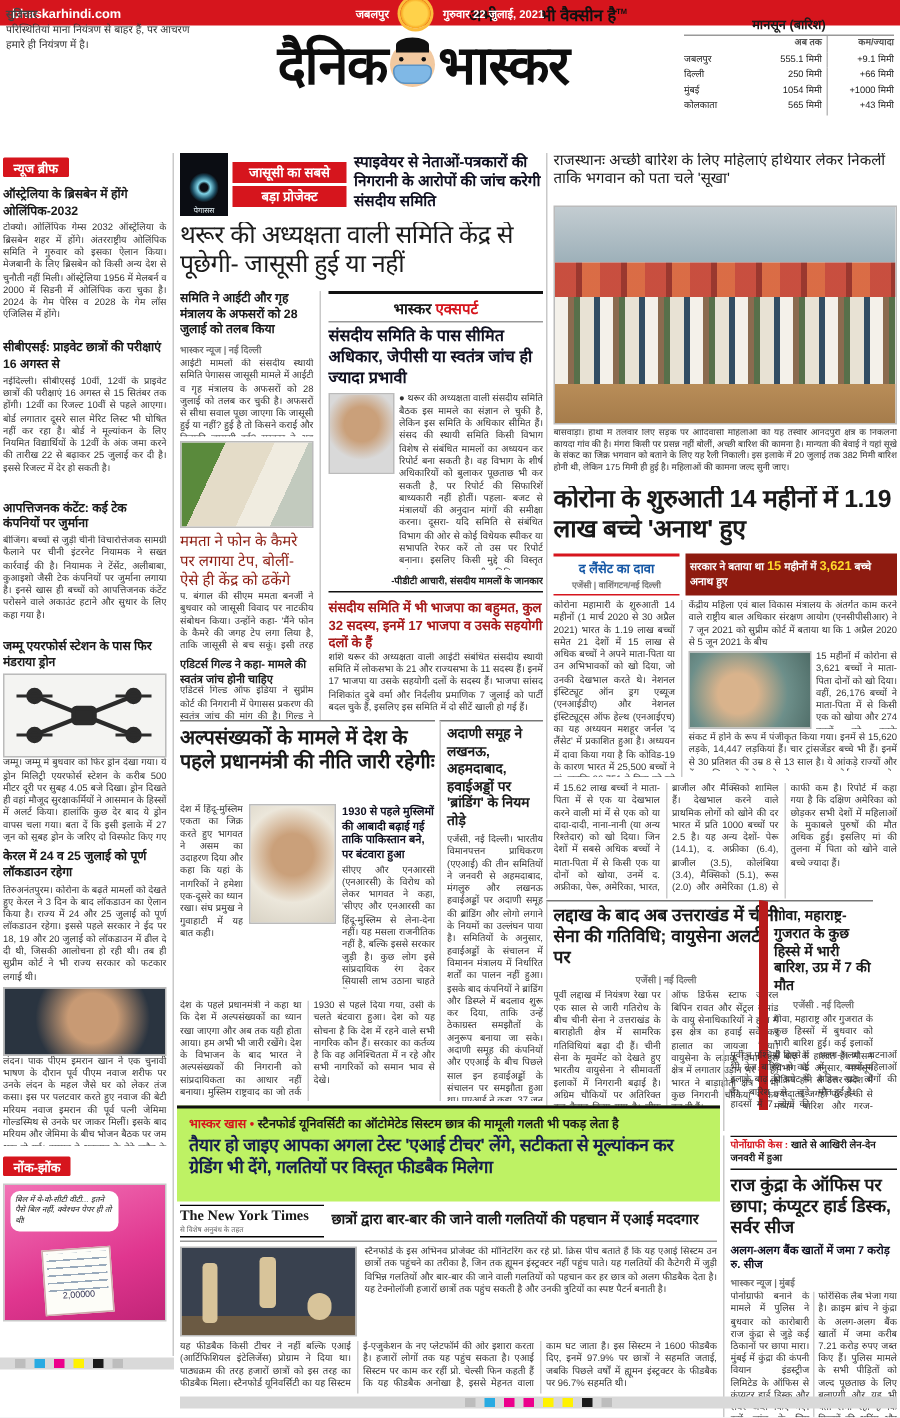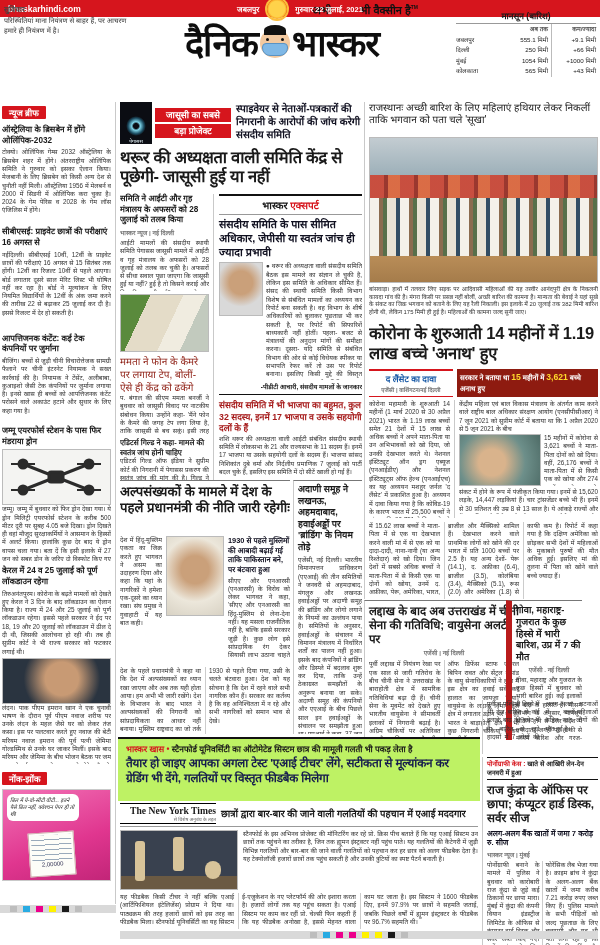--- a/index.html
+++ b/index.html
@@ -48,21 +48,21 @@
   .paper{position:absolute;left:26px;bottom:4px;width:46px;height:44px;background:#fdfdf8;border:1px solid #caa;transform:rotate(-4deg);font-size:6px;color:#335;padding:2px;text-align:center}
   .paper .lines{height:26px;background:repeating-linear-gradient(180deg,transparent 0 4px,#9ab 4px 5px)}
   
   .lead{left:120px;top:102px;width:242px;height:378px;overflow:hidden}
   .lead-top{display:flex;height:42px;gap:3px}
   .pegasus{width:32px;background:#0b0d13;color:#e8f6fb;display:flex;flex-direction:column;align-items:center;justify-content:flex-end;font-size:5px}
   .pegasus .eye{width:20px;height:20px;border-radius:50%;background:radial-gradient(circle,#0b0d13 0 18%,#7fd4e8 30%,#1d4e63 55%,#0b0d13 70%);margin-bottom:2px}
   .badge{width:76px;display:flex;flex-direction:column;gap:2px;justify-content:center}
   .badge span{background:#d6151d;color:#fff;font-weight:800;font-size:8.8px;text-align:center;padding:1px 0}
   .kicker{flex:1;font-size:10.2px;font-weight:800;line-height:1.28;color:#101020;padding-left:2px}
-  .lead-h{font-size:16.5px;font-weight:700;line-height:1.18;margin-top:4px;height:42px;overflow:hidden;letter-spacing:-.3px}
+  .lead-h{font-size:16.5px;font-weight:400;line-height:1.18;margin-top:4px;height:42px;overflow:hidden;letter-spacing:-.3px}
   .lead-cols{display:flex;margin-top:4px}
   .lead-a{width:94px;padding-right:4px;border-right:1px solid #c9c9c9}
   .deck{font-size:8.2px;font-weight:800;line-height:1.3}
   .byline{font-size:6.2px;color:#777;margin:2px 0;font-weight:bold}
   .mamata-ph{height:58px;margin:3px 0;background:linear-gradient(115deg,#5a8a3c 0 26%,#e4dcc8 26% 55%,#f0ece0 55% 75%,#c2cabe 75%)}
   .sbox-t{font-size:10px;font-weight:400;line-height:1.3;color:#8d1d12;margin-top:3px}
   .sbox-t2{font-size:7.4px;font-weight:800;line-height:1.3;color:#222;margin-top:4px}
   .lead-b{flex:1;padding-left:5px}
   .expert{border-top:2px solid #111;border-bottom:1px solid #111;padding:2px 0 3px}
   .expert-lbl{text-align:center;font-size:10px;font-weight:900;border-bottom:1px solid #999;padding-bottom:2px}
@@ -112,21 +112,21 @@
   .goa-h{font-size:9.4px;font-weight:800;line-height:1.25}
   .ctr{text-align:center}
   
   .khas{left:118px;top:737px;width:362px;height:64px;background:#bef264;border-top:2px solid #111;padding:4px 8px;overflow:hidden}
   .khas-k{font-size:8.4px;font-weight:800}
   .khas-k .r{color:#d6151d}
   .khas-h{font-size:11.8px;font-weight:900;line-height:1.3;color:#151c4d;margin-top:2px;letter-spacing:-.2px}
   
   .nyt{left:120px;top:803px;width:358px;height:126px;overflow:hidden}
   .nyt-head{display:flex;gap:5px;align-items:stretch;border-bottom:1px solid #999;padding-bottom:2px}
-  .nyt-brand{width:96px;border-top:1.5px solid #000;border-bottom:1.5px solid #000;text-align:right;padding:1px 0}
+  .nyt-brand{width:96px;border-top:1.5px solid #000;border-bottom:1.5px solid #000;text-align:left;padding:1px 0}
   .nyt-brand .b{font-family:"Liberation Serif","DejaVu Serif",serif;font-size:9.6px;font-weight:bold;white-space:nowrap}
   .nyt-brand .s{font-size:4.8px;color:#666}
   .nyt-h{flex:1;font-size:9.6px;font-weight:800;line-height:1.25;align-self:center}
   .nyt-row{display:flex;gap:5px;margin-top:3px}
   .nyt-ill{width:118px;height:60px;flex:0 0 auto;background:linear-gradient(180deg,#39414f 0 78%,#6b5a43 78%);position:relative;overflow:hidden}
   .fig{position:absolute;background:#d8c49a;border-radius:3px}
   .nyt-intro{flex:1;height:60px}
   .nyt-more{margin-top:3px;column-count:3;column-gap:8px;column-rule:1px solid #ccc;height:50px;font-size:6.3px;line-height:1.32;text-align:justify;color:#333}
   
   .kundra{left:482px;top:757px;width:116px;height:188px;border-left:1px solid #c9c9c9;padding-left:4px;overflow:hidden}

